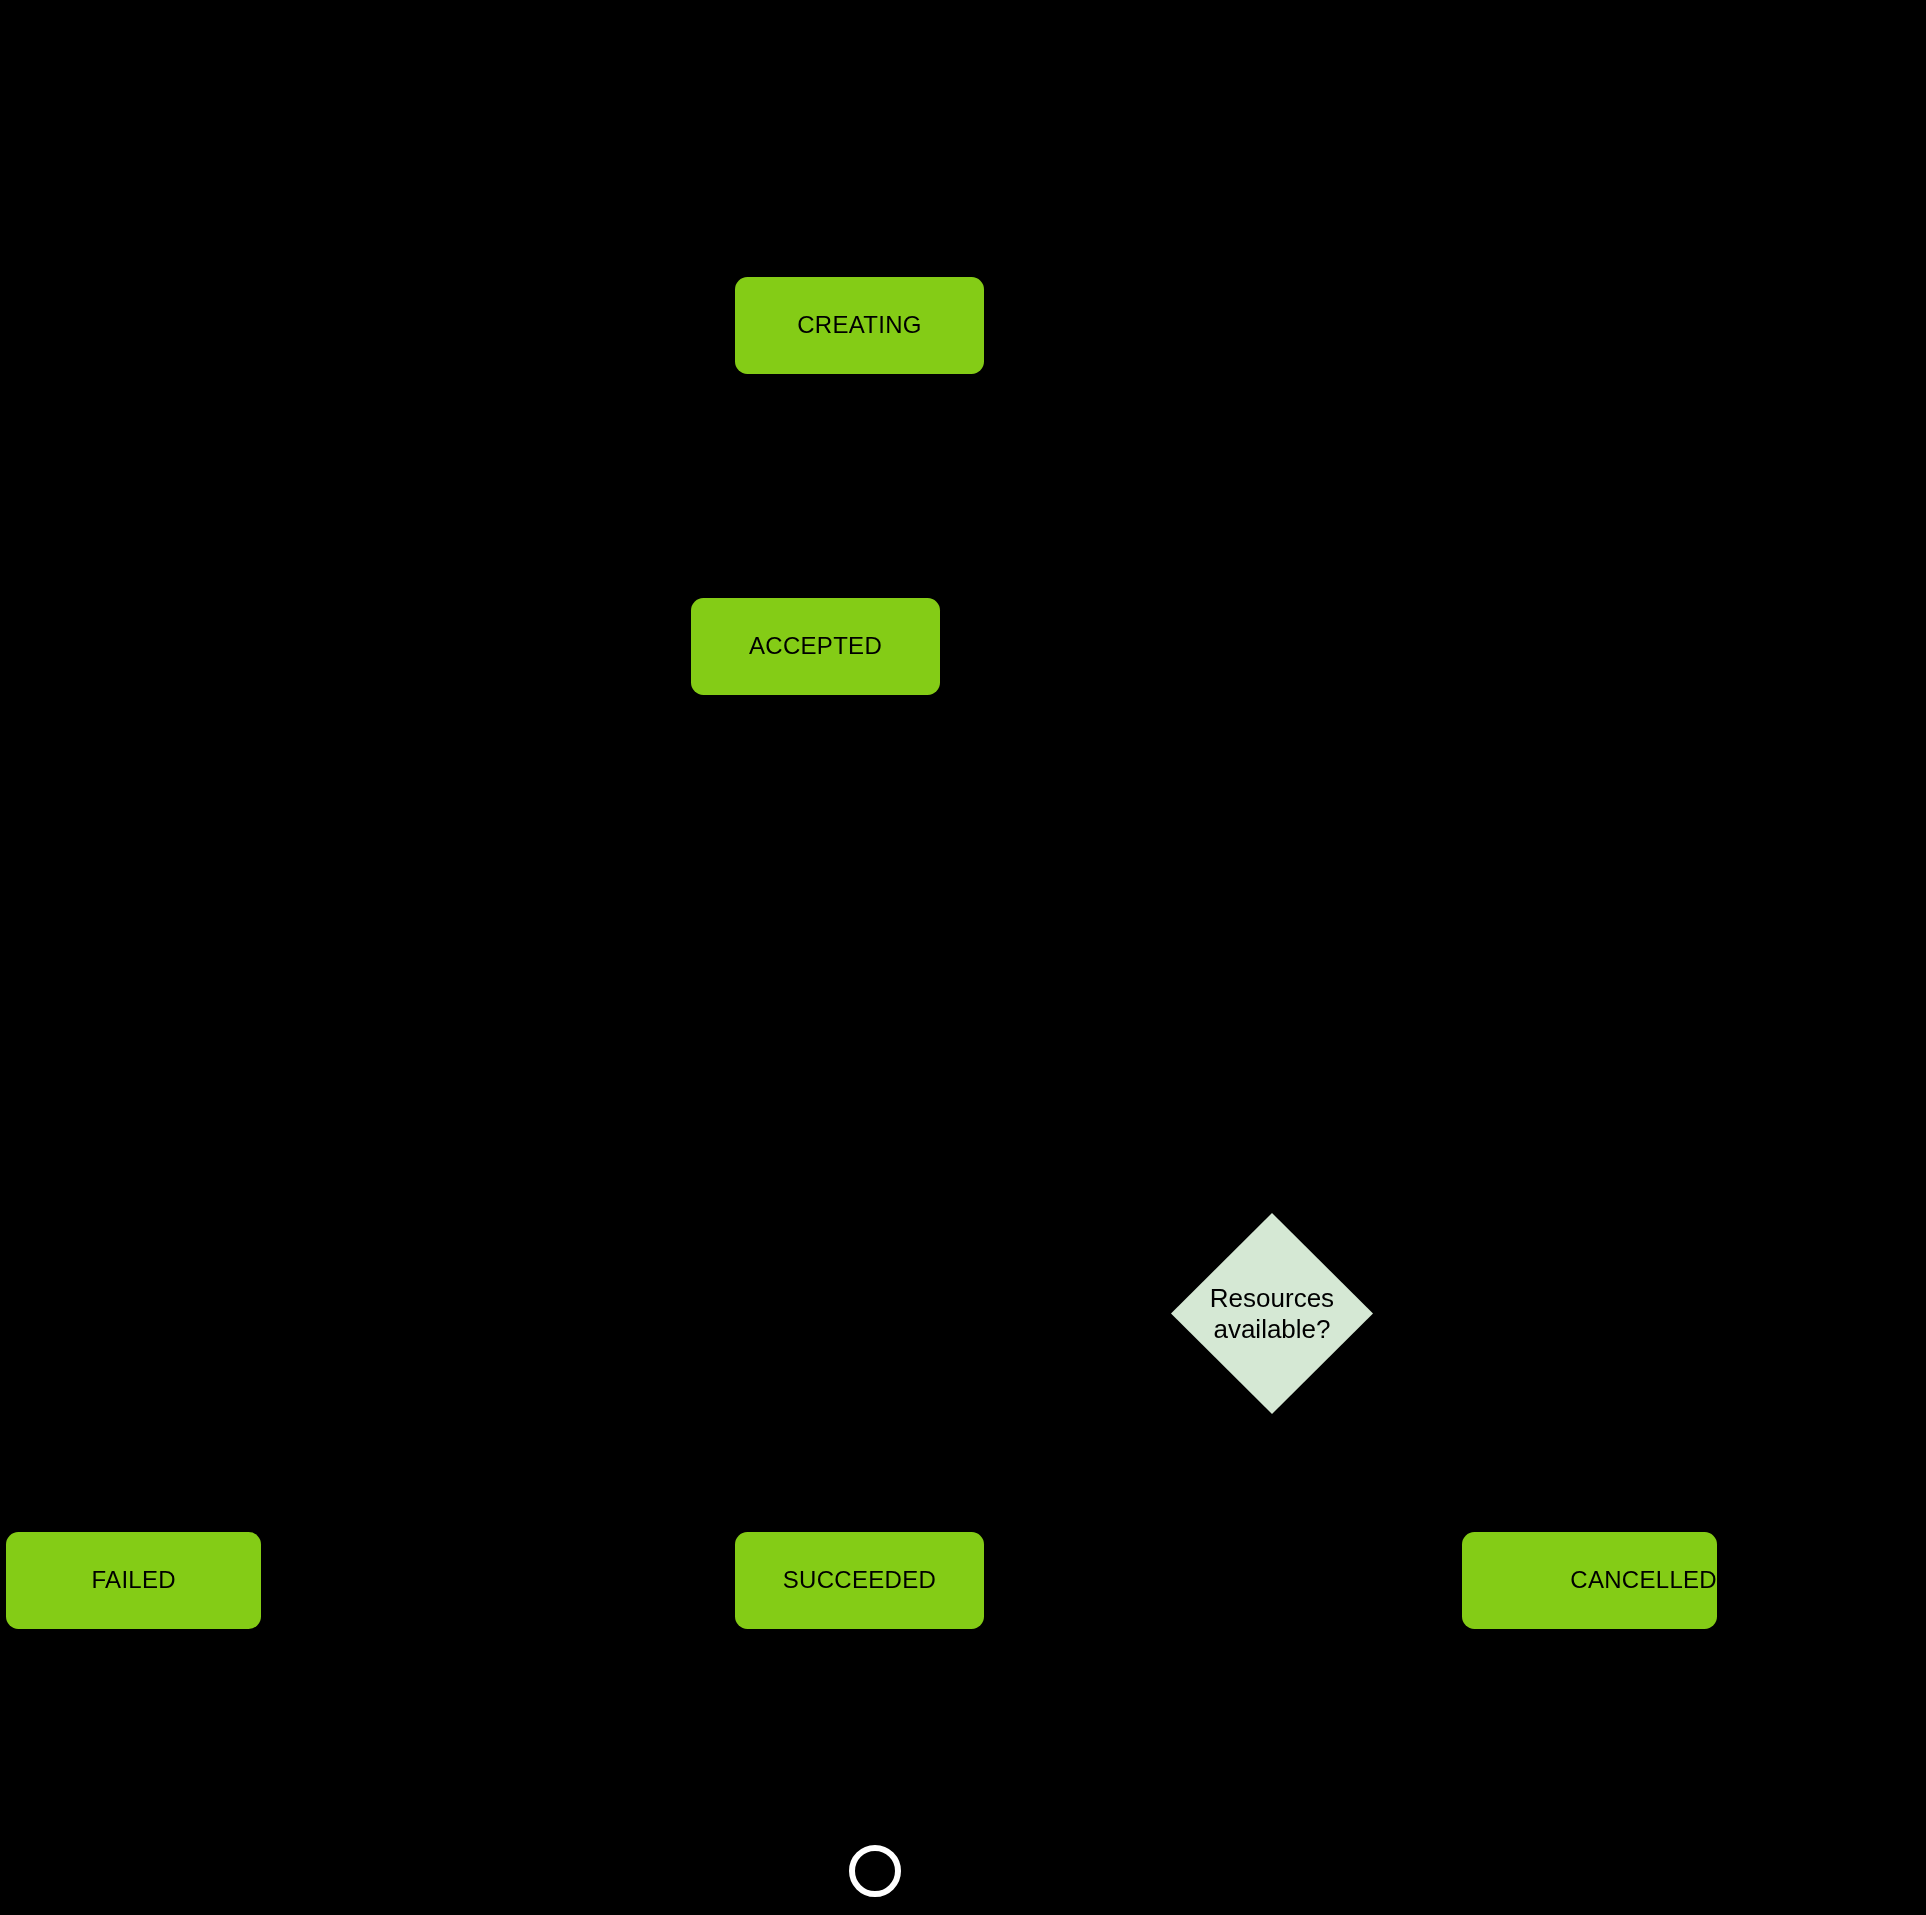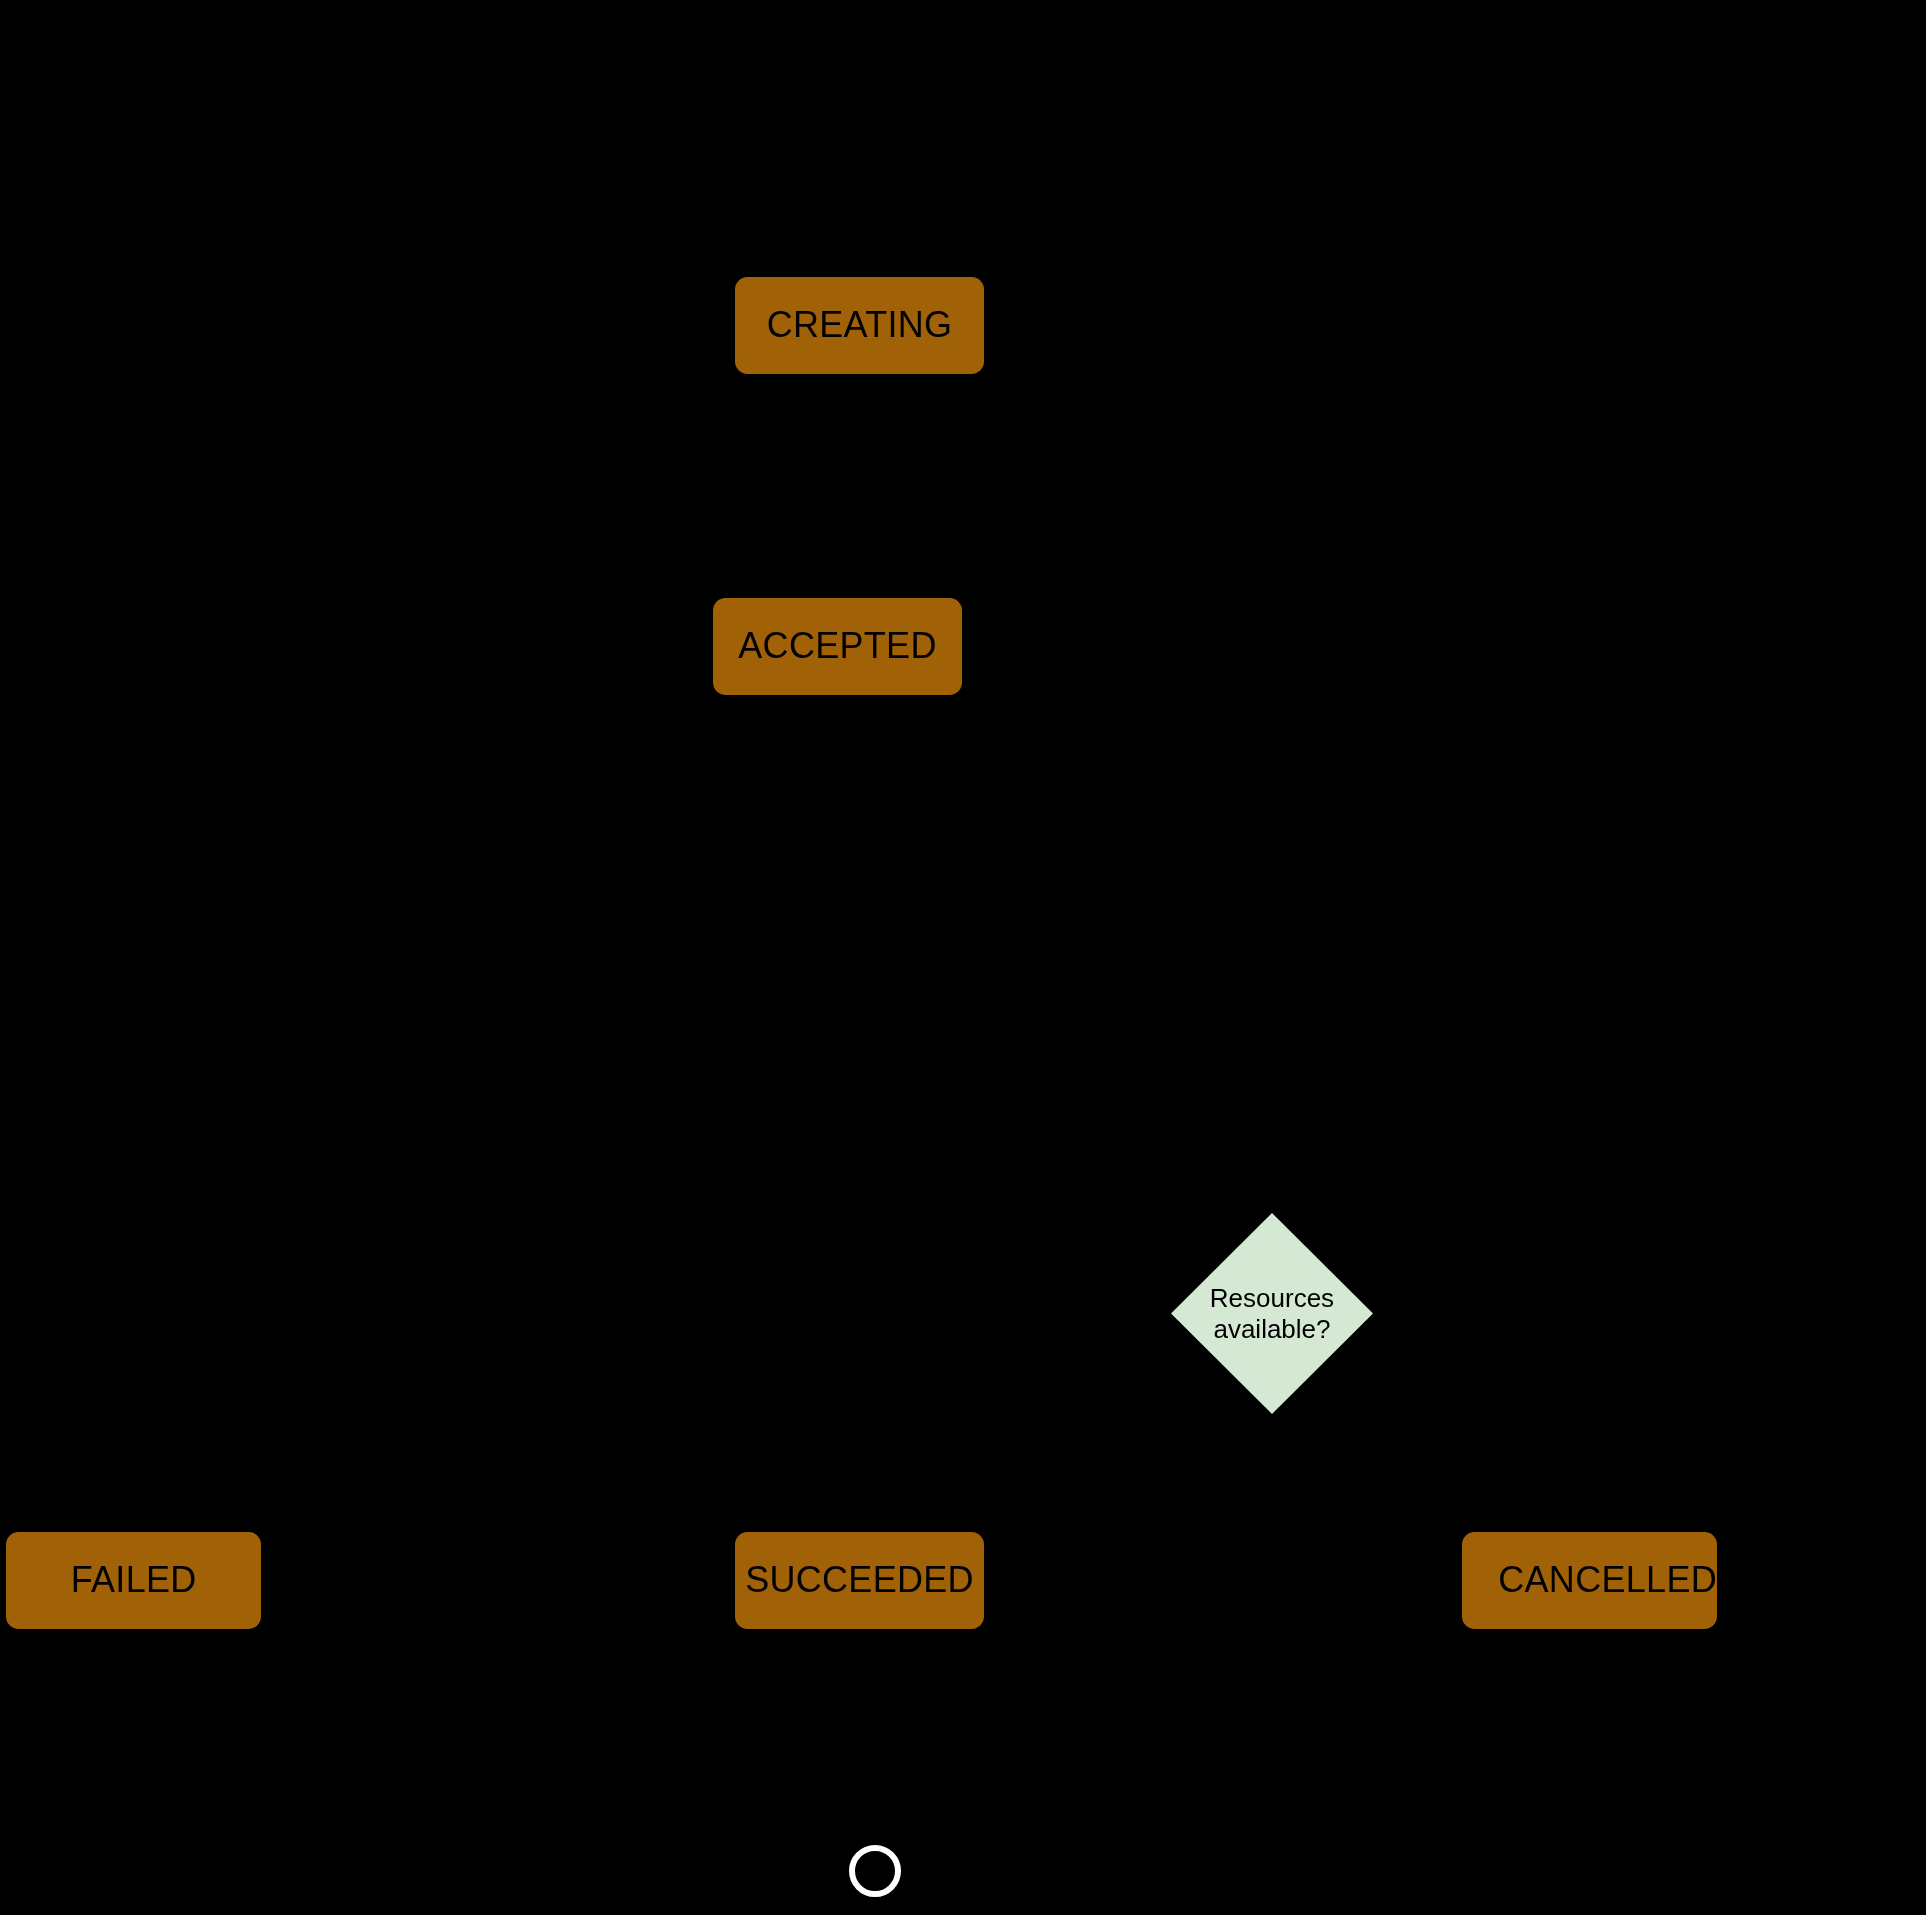--- a/index.html
+++ b/index.html
@@ -13,23 +13,23 @@
 
   .node{
     position:absolute;
     display:flex;align-items:center;justify-content:center;
     text-align:center;color:#000;line-height:1.18;
     box-sizing:border-box;
   }
 
   
   .state{
-    background:#a16207;
+    background:#84cc16;
     border-radius:12.4px;
-    font-size:36px;
+    font-size:24px;
     letter-spacing:0.3px;
   }
 
   
   .decision{
     background:transparent;
     font-size:26px;
   }
   .decision .dia-shape{
     position:absolute;inset:0;
@@ -97,21 +97,21 @@
     <g>
       <path class="edge-path" d="M1664,3154 L1664,3573"></path>
       <polygon class="edge-head" points="1664,3573 1646,3537 1682,3537"></polygon>
     </g>
   </svg>
 
   <div class="node state" style="left:735px;top:277px;width:249px;height:97px;">
     <span>CREATING</span>
   </div>
 
-  <div class="node state" style="left:713px;top:598px;width:249px;height:97px;">
+  <div class="node state" style="left:691px;top:598px;width:249px;height:97px;">
     <span>ACCEPTED</span>
   </div>
 
 
 
 
   <div class="node decision" style="left:1171px;top:1213px;width:202px;height:201px;">
     <span class="dia-shape"></span>
     <span class="dia-label">Resources
 available?</span>

